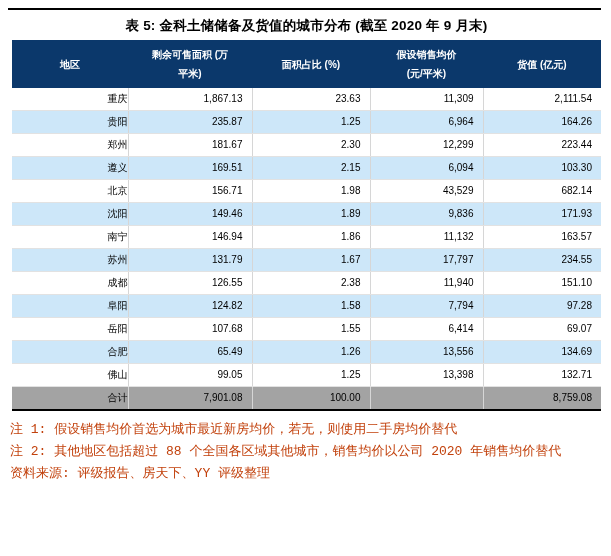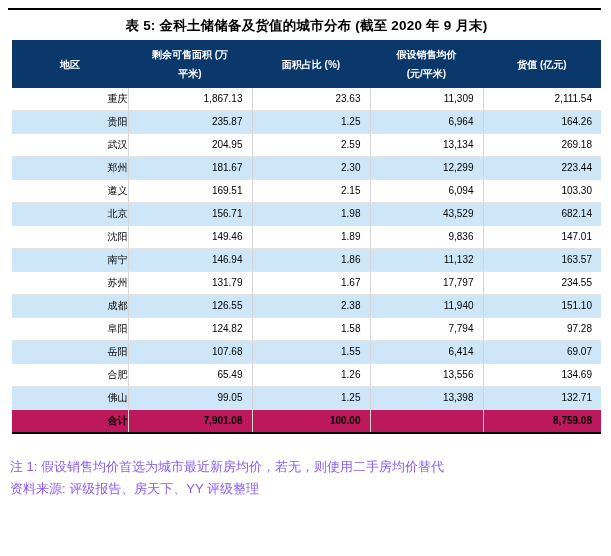--- a/index.html
+++ b/index.html
@@ -34,23 +34,23 @@
     height: 22px; line-height: 22px;
     border-bottom: 1px solid #E2E2E2;
     border-right: 1px solid #D6D6D6;
     text-align: right; padding-right: 9px;
     font-variant-numeric: tabular-nums;
     overflow: hidden; white-space: nowrap;
   }
   tbody td:first-child { text-align: right; padding-right: 0; }
   tbody td:last-child { border-right: none; margin-left: 18px; }
   tbody tr:nth-child(even) { background: #CDE7F9; }
-  tbody tr.total { background: #be185d; font-weight: bold; }
+  tbody tr.total { background: #a3a3a3; font-weight: normal; }
   tbody tr.total td { border-bottom: 2px solid #000; }
-  .notes { margin: 22px 0 0 10px; font-size: 13px; line-height: 22px; color: #8b5cf6; }
+  .notes { margin: 8px 0 0 10px; font-size: 13px; line-height: 22px; color: #c2410c; font-family: Liberation Mono, monospace; }
   .note { white-space: nowrap; }
 </style>
 </head>
 <body>
 
 <div class="page">
 
   <div class="rule top"></div>
 
   <div class="title">表 5: 金科土储储备及货值的城市分布 (截至 2020 年 9 月末)</div>
@@ -83,27 +83,20 @@
           <td>2,111.54</td>
         </tr>
         <tr>
           <td>贵阳</td>
           <td>235.87</td>
           <td>1.25</td>
           <td>6,964</td>
           <td>164.26</td>
         </tr>
         <tr>
-          <td>武汉</td>
-          <td>204.95</td>
-          <td>2.59</td>
-          <td>13,134</td>
-          <td>269.18</td>
-        </tr>
-        <tr>
           <td>郑州</td>
           <td>181.67</td>
           <td>2.30</td>
           <td>12,299</td>
           <td>223.44</td>
         </tr>
         <tr>
           <td>遵义</td>
           <td>169.51</td>
           <td>2.15</td>
@@ -115,21 +108,21 @@
           <td>156.71</td>
           <td>1.98</td>
           <td>43,529</td>
           <td>682.14</td>
         </tr>
         <tr>
           <td>沈阳</td>
           <td>149.46</td>
           <td>1.89</td>
           <td>9,836</td>
-          <td>147.01</td>
+          <td>171.93</td>
         </tr>
         <tr>
           <td>南宁</td>
           <td>146.94</td>
           <td>1.86</td>
           <td>11,132</td>
           <td>163.57</td>
         </tr>
         <tr>
           <td>苏州</td>
@@ -178,16 +171,17 @@
           <td>7,901.08</td>
           <td>100.00</td>
           <td></td>
           <td>8,759.08</td>
         </tr>
       </tbody>
   </table>
 
   <div class="notes">
     <div class="note">注 1: 假设销售均价首选为城市最近新房均价，若无，则使用二手房均价替代</div>
+    <div class="note">注 2: 其他地区包括超过 88 个全国各区域其他城市，销售均价以公司 2020 年销售均价替代</div>
     <div class="note">资料来源: 评级报告、房天下、YY 评级整理</div>
   </div>
 
 </div>
 
 </body></html>

